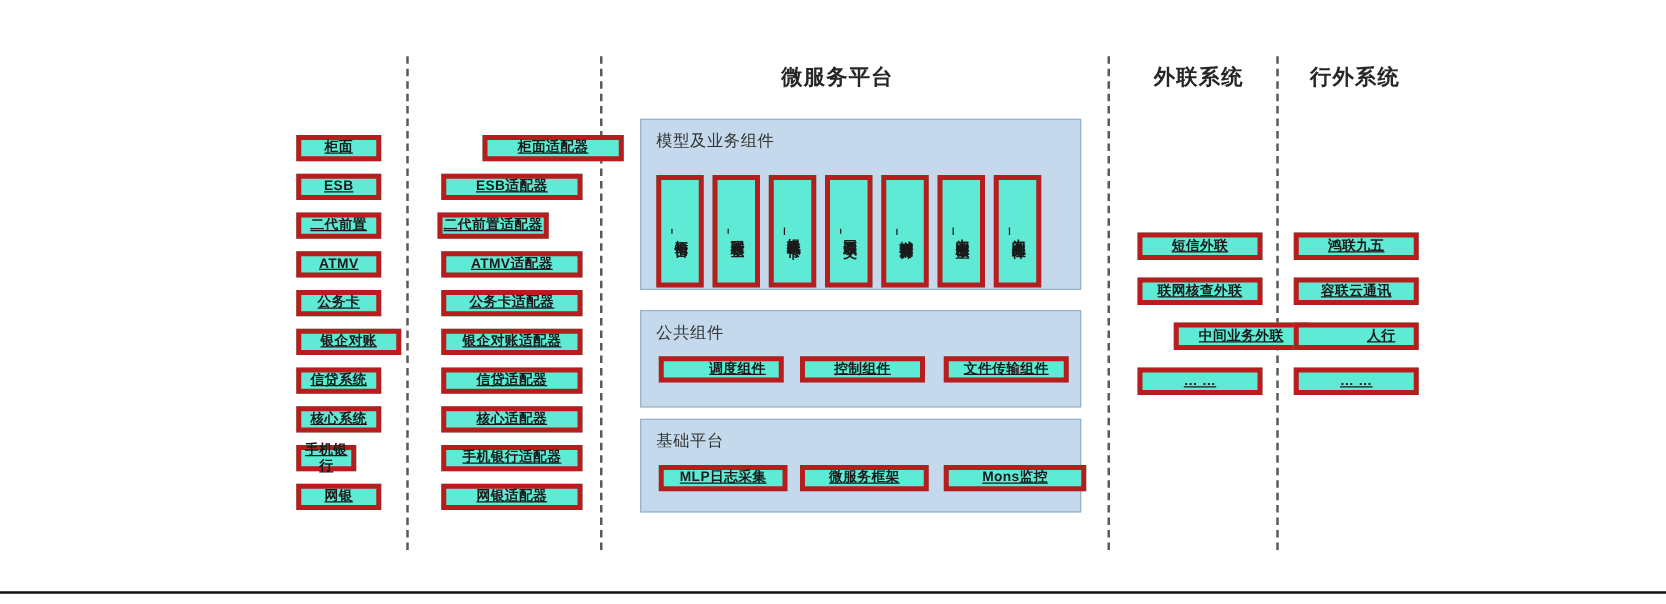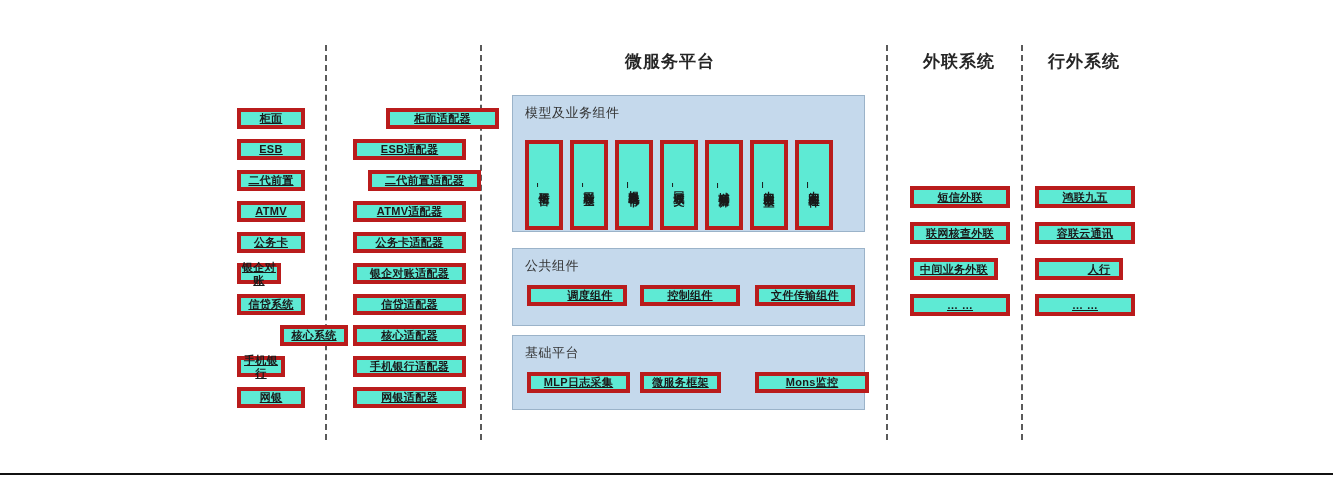--- a/index.html
+++ b/index.html
@@ -104,44 +104,44 @@
 <div id="canvas">
     <div class="divider" style="left: 325px;"></div>
     <div class="divider" style="left: 480px;"></div>
     <div class="divider" style="left: 886px;"></div>
     <div class="divider" style="left: 1021px;"></div>
     <div class="node" style="left: 237px; width: 68px; top: 108px; height: 21px;">柜面</div>
     <div class="node" style="left: 237px; width: 68px; top: 139px; height: 21px; text-align: right;">ESB</div>
     <div class="node" style="left: 237px; width: 68px; top: 170px; height: 21px;">二代前置</div>
     <div class="node" style="left: 237px; width: 68px; top: 201px; height: 21px;">ATMV</div>
     <div class="node" style="left: 237px; width: 68px; top: 232px; height: 21px;">公务卡</div>
-    <div class="node" style="left: 237px; width: 44px; top: 263px; height: 21px;">银企对账</div>
+    <div class="node" style="left: 237px; width: 84px; top: 263px; height: 21px;">银企对账</div>
     <div class="node" style="left: 237px; width: 68px; top: 294px; height: 21px;">信贷系统</div>
-    <div class="node" style="left: 237px; width: 68px; top: 325px; height: 21px; margin-left: 43px;">核心系统</div>
+    <div class="node" style="left: 237px; width: 68px; top: 325px; height: 21px;">核心系统</div>
     <div class="node" style="left: 237px; width: 48px; top: 356px; height: 21px;">手机银行</div>
     <div class="node" style="left: 237px; width: 68px; top: 387px; height: 21px;">网银</div>
     <div class="node" style="left: 353px; width: 113px; top: 108px; height: 21px; margin-left: 33px;">柜面适配器</div>
     <div class="node" style="left: 353px; width: 113px; top: 139px; height: 21px;">ESB适配器</div>
-    <div class="node" style="left: 368px; width: 113px; top: 170px; height: 21px;">二代前置适配器</div>
+    <div class="node" style="left: 350px; width: 89px; top: 170px; height: 21px;">二代前置适配器</div>
     <div class="node" style="left: 353px; width: 113px; top: 201px; height: 21px;">ATMV适配器</div>
     <div class="node" style="left: 353px; width: 113px; top: 232px; height: 21px;">公务卡适配器</div>
     <div class="node" style="left: 353px; width: 113px; top: 263px; height: 21px;">银企对账适配器</div>
     <div class="node" style="left: 353px; width: 113px; top: 294px; height: 21px;">信贷适配器</div>
     <div class="node" style="left: 353px; width: 113px; top: 325px; height: 21px;">核心适配器</div>
     <div class="node" style="left: 353px; width: 113px; top: 356px; height: 21px;">手机银行适配器</div>
     <div class="node" style="left: 353px; width: 113px; top: 387px; height: 21px;">网银适配器</div>
     <div class="col-title" style="left: 839px; top: 50px; width: 240px;">外联系统</div>
     <div class="node" style="left: 910px; width: 100px; top: 186px; height: 22px;">短信外联</div>
     <div class="node" style="left: 910px; width: 100px; top: 222px; height: 22px;">联网核查外联</div>
-    <div class="node" style="left: 910px; width: 88px; top: 258px; height: 22px;">中间业务外联</div>
+    <div class="node" style="left: 939px; width: 108px; top: 258px; height: 22px;">中间业务外联</div>
     <div class="node" style="left: 910px; width: 100px; top: 294px; height: 22px;">… …</div>
     <div class="col-title" style="left: 964px; top: 50px; width: 240px;">行外系统</div>
     <div class="node" style="left: 1035px; width: 100px; top: 186px; height: 22px;">鸿联九五</div>
     <div class="node" style="left: 1035px; width: 100px; top: 222px; height: 22px;">容联云通讯</div>
-    <div class="node" style="left: 1035px; width: 88px; top: 258px; height: 22px; padding-left: 40px;">人行</div>
+    <div class="node" style="left: 1035px; width: 100px; top: 258px; height: 22px; padding-left: 40px;">人行</div>
     <div class="node" style="left: 1035px; width: 100px; top: 294px; height: 22px;">… …</div>
     <div class="col-title" style="left: 550px; top: 50px; width: 240px;">微服务平台</div>
     <div class="panel" style="left: 512px; top: 95px; width: 353px; height: 137px;">
       <div class="panel-title">模型及业务组件</div>
     </div>
     <div class="node vertical" style="left: 525px; top: 140px; width: 38px; height: 90px;">短信平台</div>
     <div class="node vertical" style="left: 570px; top: 140px; width: 38px; height: 90px;">联网核查</div>
     <div class="node vertical" style="left: 615px; top: 140px; width: 38px; height: 90px;">银联及银行卡</div>
     <div class="node vertical" style="left: 660px; top: 140px; width: 38px; height: 90px;">同城票交</div>
     <div class="node vertical" style="left: 705px; top: 140px; width: 38px; height: 90px;">城商行清算</div>
@@ -150,17 +150,17 @@
     <div class="panel" style="left: 512px; top: 248px; width: 353px; height: 78px;">
       <div class="panel-title">公共组件</div>
     </div>
     <div class="node" style="left: 527px; top: 285px; width: 100px; height: 21px; padding-left: 26px;">调度组件</div>
     <div class="node" style="left: 640px; top: 285px; width: 100px; height: 21px;">控制组件</div>
     <div class="node" style="left: 755px; top: 285px; width: 100px; height: 21px;">文件传输组件</div>
     <div class="panel" style="left: 512px; top: 335px; width: 353px; height: 75px;">
       <div class="panel-title">基础平台</div>
     </div>
     <div class="node" style="left: 527px; top: 372px; width: 103px; height: 21px;">MLP日志采集</div>
-    <div class="node" style="left: 640px; top: 372px; width: 81px; height: 21px;">微服务框架</div>
+    <div class="node" style="left: 640px; top: 372px; width: 103px; height: 21px;">微服务框架</div>
     <div class="node" style="left: 755px; top: 372px; width: 114px; height: 21px;">Mons监控</div>
   </div>
 
 <div class="bottom-rule"></div>
 
 </body></html>

